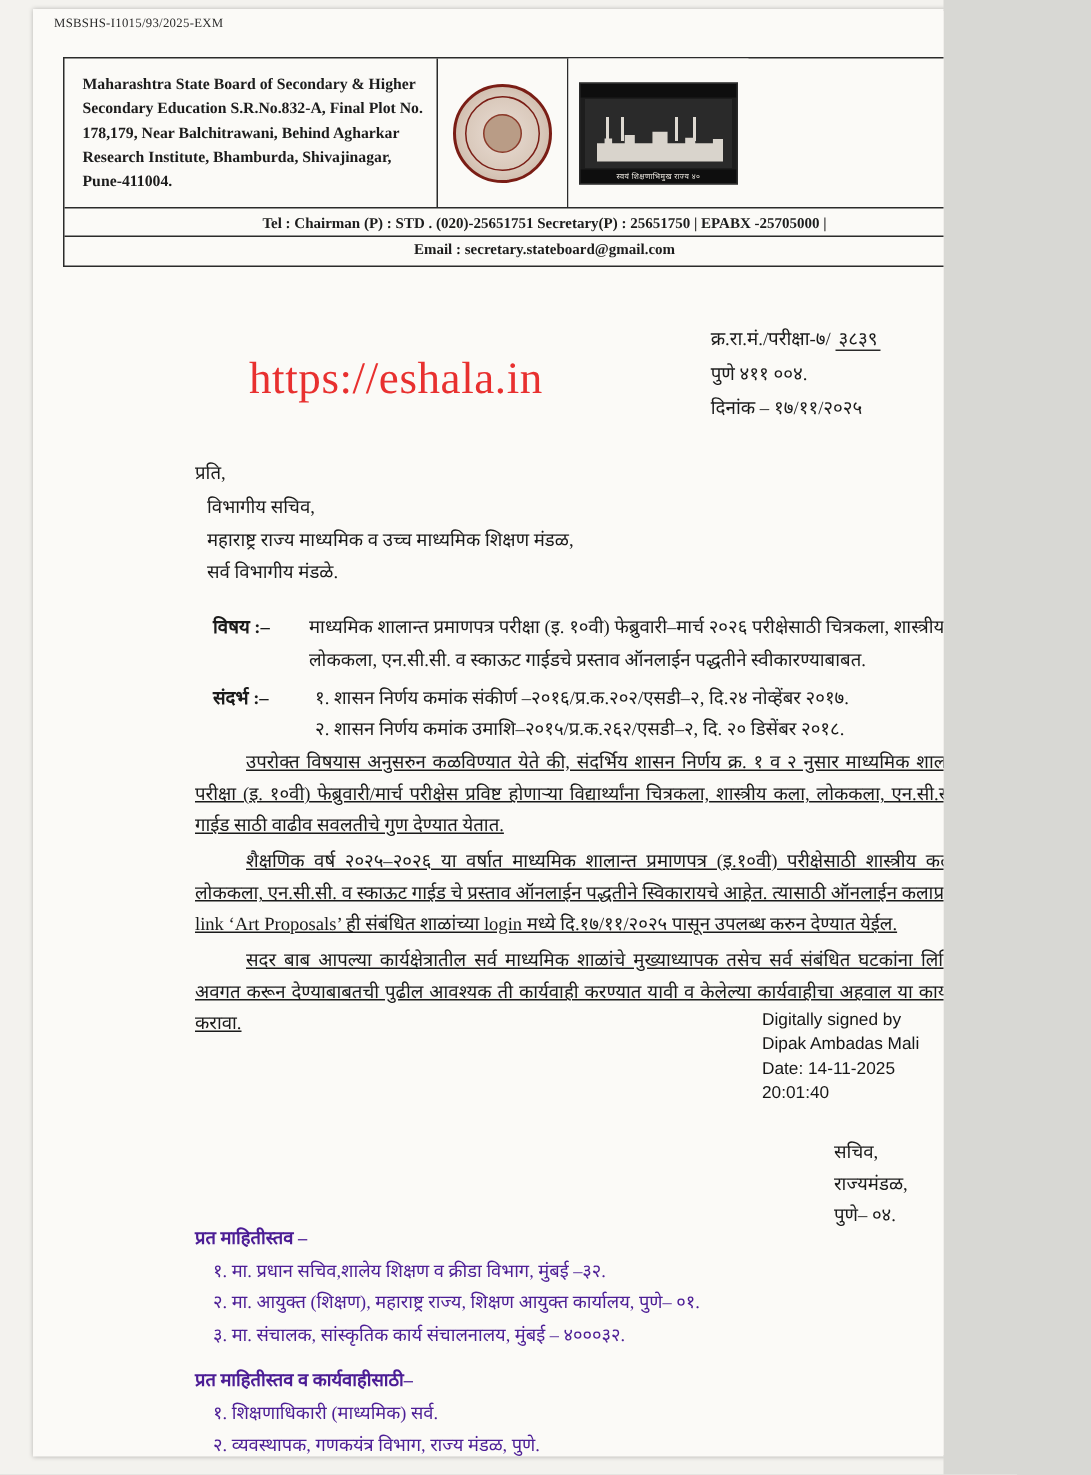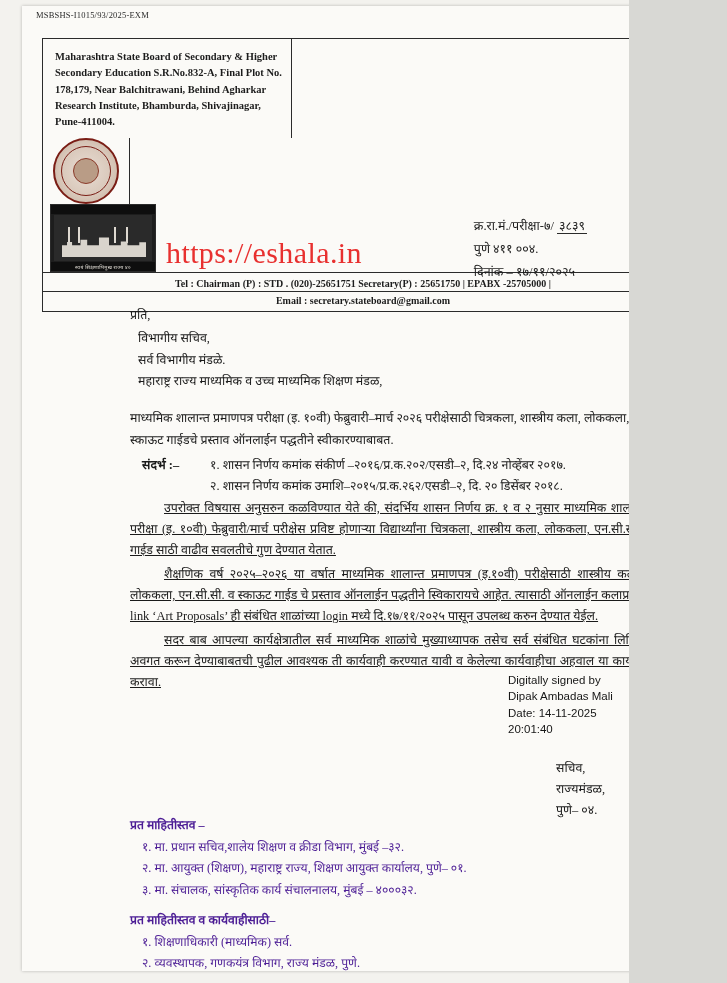--- a/index.html
+++ b/index.html
@@ -45,21 +45,20 @@
     position: absolute;
     left: 42px;
     top: 38px;
     width: 640px;
     border: 1px solid #2b2b2b;
   }
   .hdrrow {
     display: flex;
     align-items: stretch;
     border-bottom: 1px solid #2b2b2b;
-    flex-direction: column;
   }
   .cell-en {
     width: 228px;
     padding: 10px 8px 8px 12px;
     border-right: 1px solid #2b2b2b;
     font-size: 10.5px;
     line-height: 1.55;
     font-weight: bold;
     color: #1c1c1c;
   }
@@ -266,25 +265,26 @@
       <span>१७/११/२०२५</span>
     </div>
   </div>
 
   <div class="watermark">https://eshala.in</div>
 
   <div class="body">
     <div class="addr">
       <p class="first">प्रति,</p>
       <div>विभागीय सचिव,</div>
+      <div>महाराष्ट्र राज्य माध्यमिक व उच्च माध्यमिक शिक्षण मंडळ,</div>
       <div>सर्व विभागीय मंडळे.</div>
-      <div>महाराष्ट्र राज्य माध्यमिक व उच्च माध्यमिक शिक्षण मंडळ,</div>
     </div>
 
     <div class="labeled">
+      <div class="lab">विषय :–</div>
       <div class="val">माध्यमिक शालान्त प्रमाणपत्र परीक्षा (इ. १०वी) फेब्रुवारी–मार्च २०२६ परीक्षेसाठी चित्रकला, शास्त्रीय कला, लोककला, एन.सी.सी. व स्काऊट गाईडचे प्रस्ताव ऑनलाईन पद्धतीने स्वीकारण्याबाबत.</div>
     </div>
 
     <div class="labeled">
       <div class="lab">संदर्भ :–</div>
       <div class="val refitems">
         <div>१. शासन निर्णय कमांक संकीर्ण –२०१६/प्र.क.२०२/एसडी–२, दि.२४ नोव्हेंबर २०१७.</div>
         <div>२. शासन निर्णय कमांक उमाशि–२०१५/प्र.क.२६२/एसडी–२, दि. २० डिसेंबर २०१८.</div>
       </div>
     </div>

